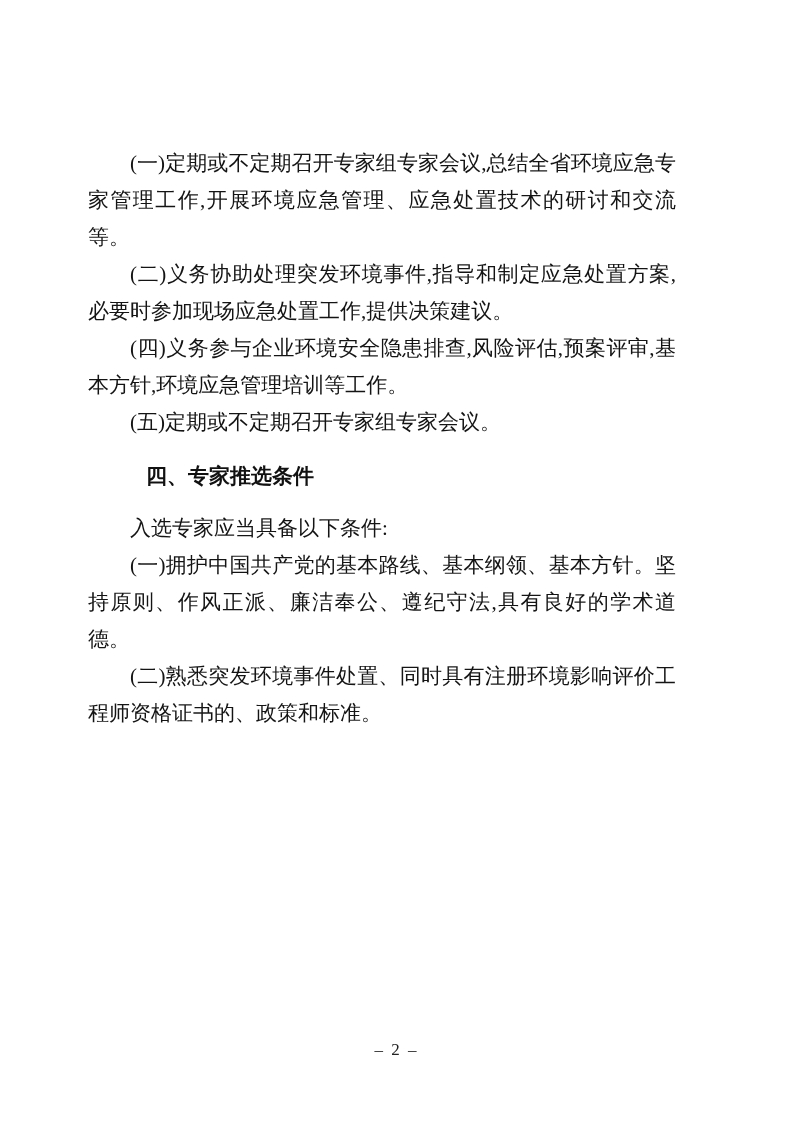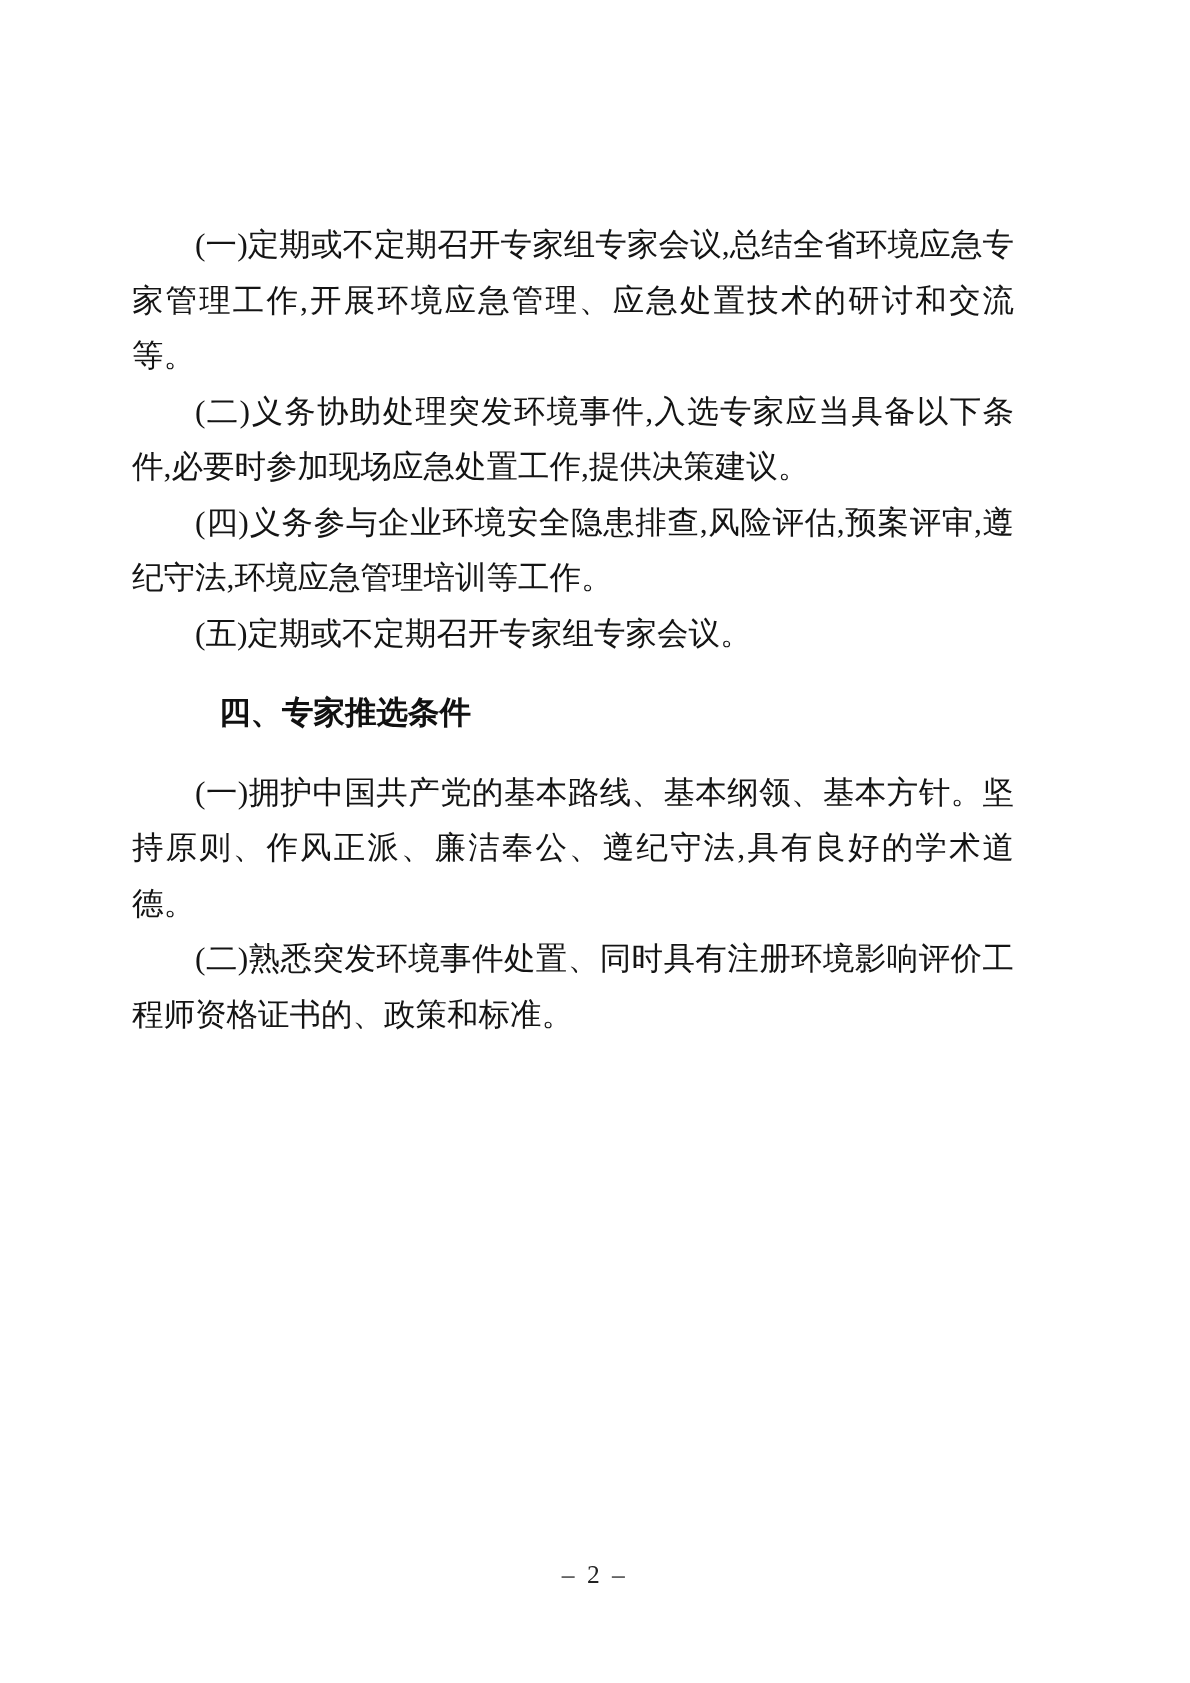--- a/index.html
+++ b/index.html
@@ -52,21 +52,22 @@
     letter-spacing: 2px;
     color: #222222;
   }
 </style>
 </head>
 <body>
 
 <div class="page">
   <div class="content">
     <p class="para">(一)定期或不定期召开专家组专家会议,总结全省环境应急专家管理工作,开展环境应急管理、应急处置技术的研讨和交流等。</p>
-    <p class="para">(二)义务协助处理突发环境事件,入选专家应当具备以下条件,必要时参加现场应急处置工作,提供决策建议。</p>
-    <p class="para">(四)义务参与企业环境安全隐患排查,风险评估,预案评审,遵纪守法,环境应急管理培训等工作。</p>
+    <p class="para">(二)义务协助处理突发环境事件,指导和制定应急处置方案,必要时参加现场应急处置工作,提供决策建议。</p>
+    <p class="para">(四)义务参与企业环境安全隐患排查,风险评估,预案评审,基本方针,环境应急管理培训等工作。</p>
     <p class="para">(五)定期或不定期召开专家组专家会议。</p>
     <p class="heading">四、专家推选条件</p>
+    <p class="para">入选专家应当具备以下条件:</p>
     <p class="para">(一)拥护中国共产党的基本路线、基本纲领、基本方针。坚持原则、作风正派、廉洁奉公、遵纪守法,具有良好的学术道德。</p>
     <p class="para">(二)熟悉突发环境事件处置、同时具有注册环境影响评价工程师资格证书的、政策和标准。</p>
   </div>
   <div class="footer">– 2 –</div>
 </div>
 
 </body></html>

